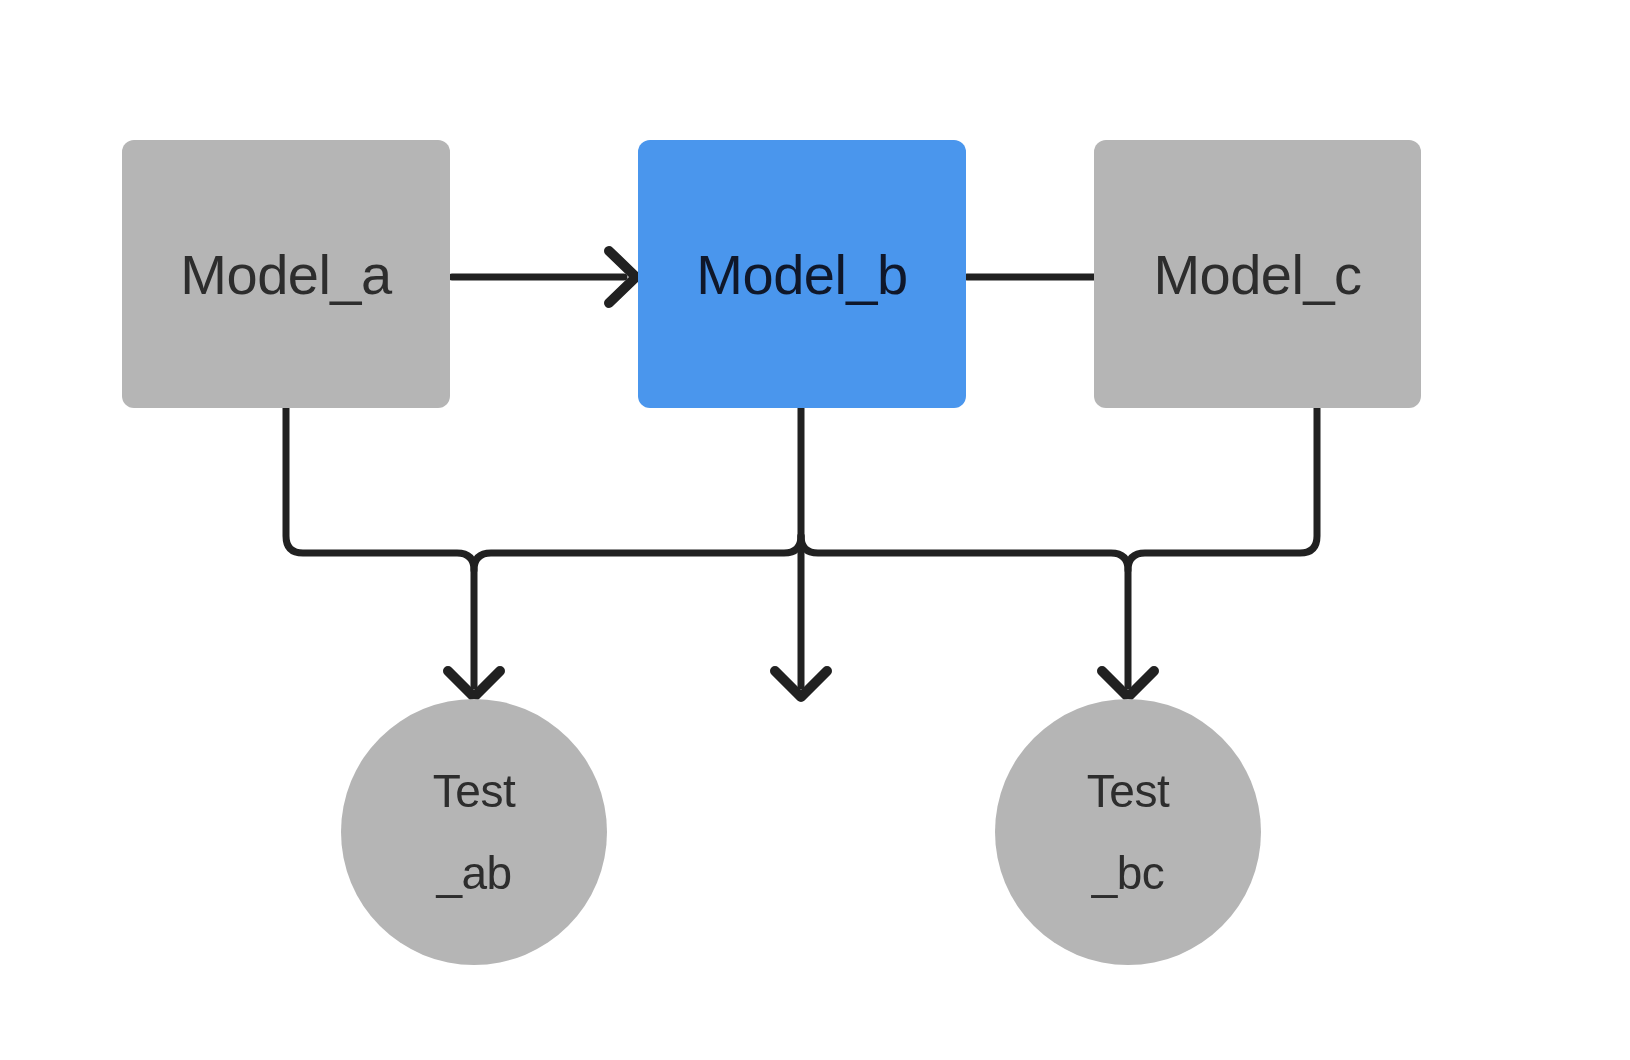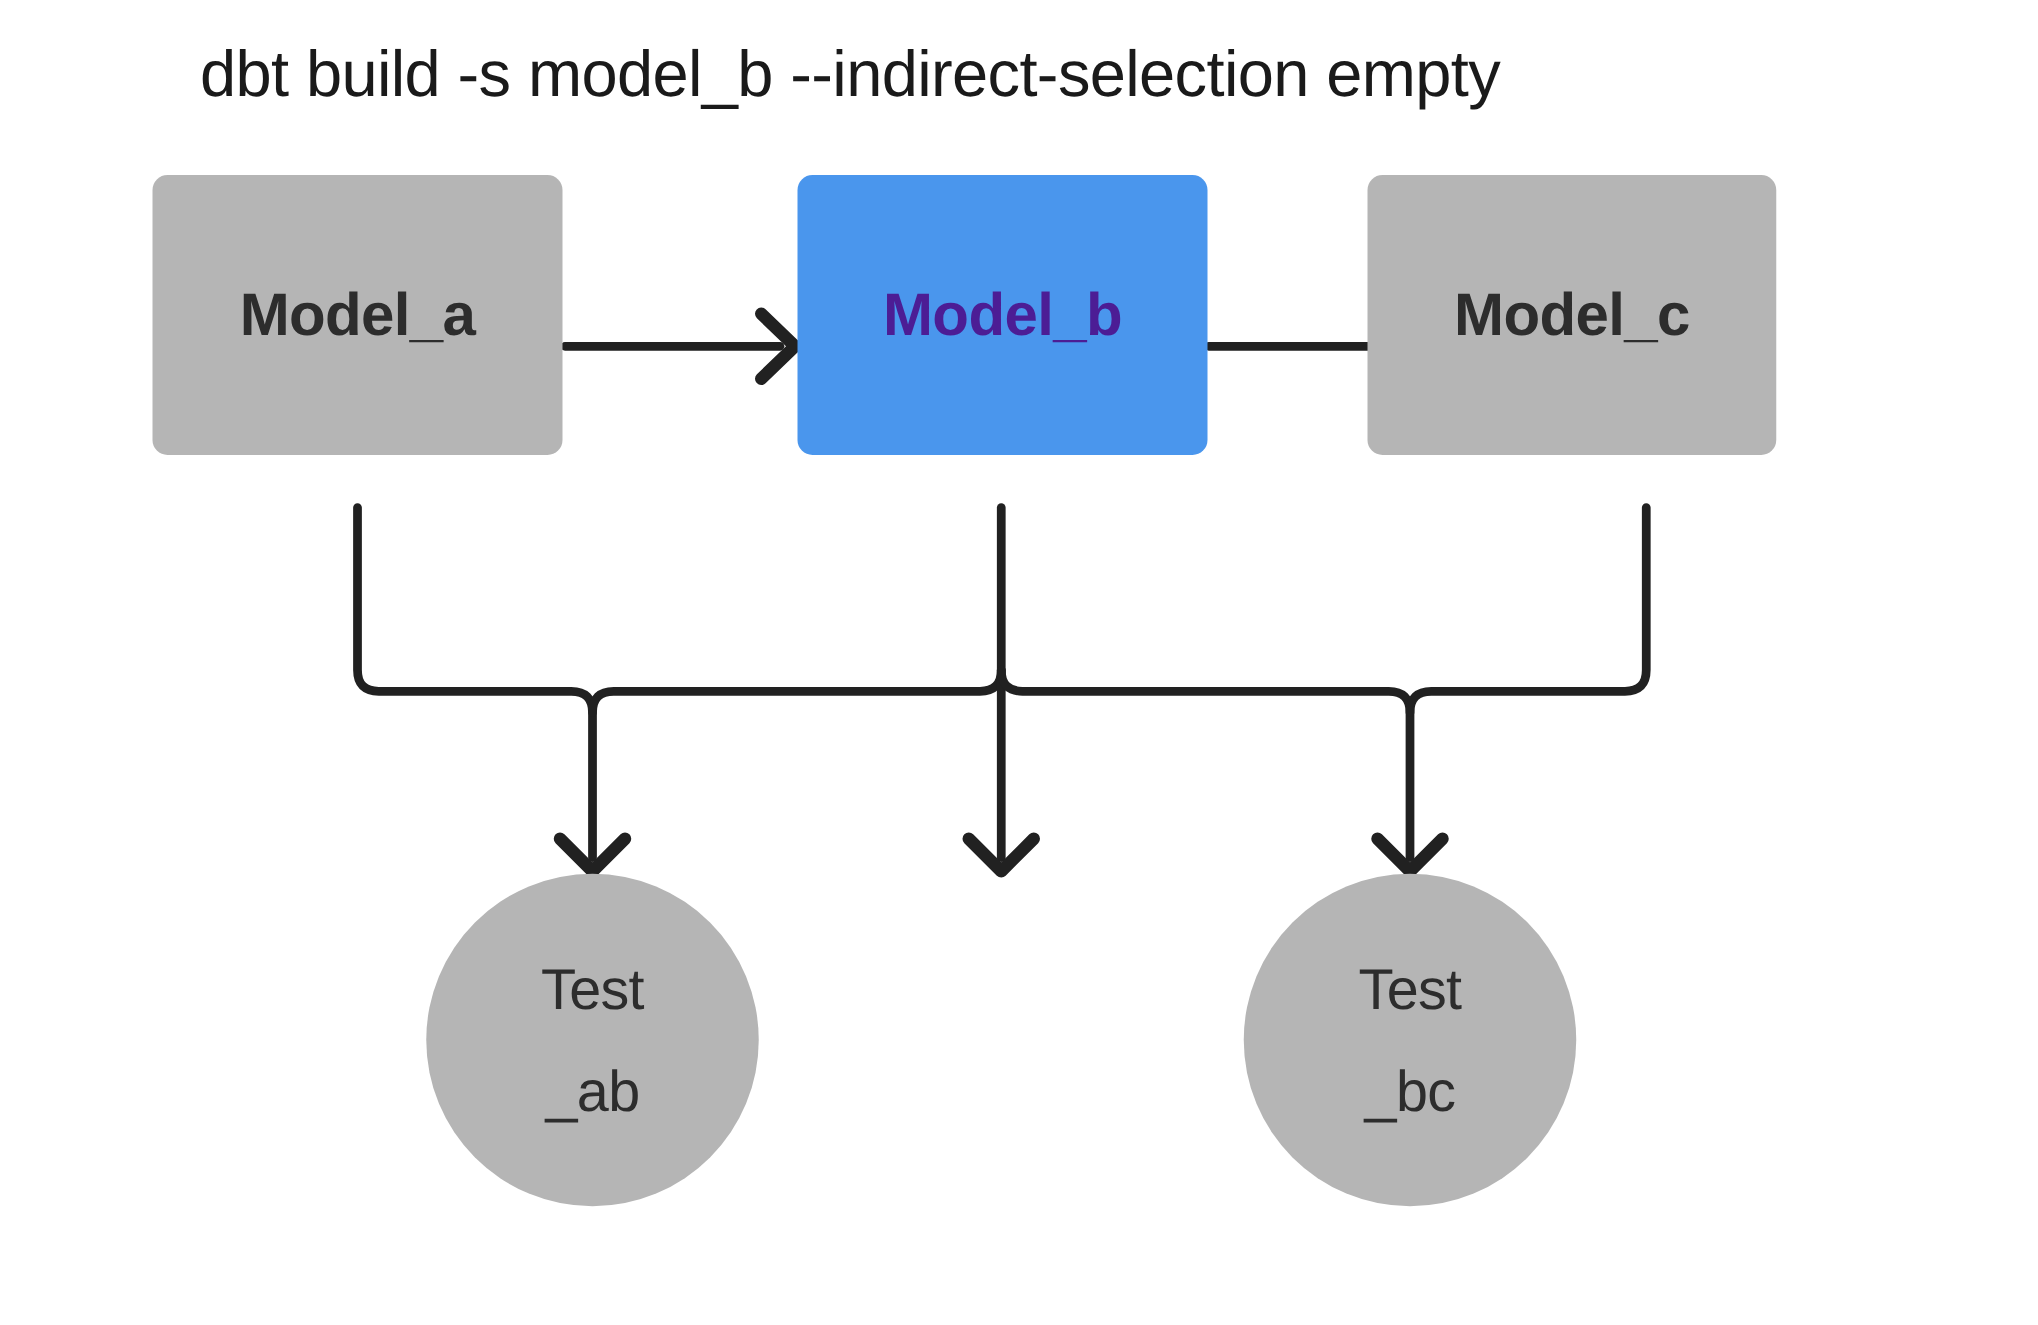--- a/index.html
+++ b/index.html
@@ -29,36 +29,36 @@
     position: absolute;
     left: 0;
     top: 0;
     width: 1630px;
     height: 1060px;
   }
   .model-node {
     position: absolute;
     top: 140px;
     width: 328px;
-    height: 224px;
+    height: 268px;
     border-radius: 12px;
     display: flex;
     align-items: center;
     justify-content: center;
-    font-size: 48px;
-    font-weight: 700;
+    font-size: 56px;
+    font-weight: 400;
     letter-spacing: -0.5px;
   }
   .model-unselected {
     background: #b5b5b5;
     color: #2d2d2d;
   }
   .model-selected {
     background: #4a96ed;
-    color: #4c1d95;
+    color: #0f172a;
   }
   .model-a { left: 122px; }
   .model-b { left: 638px; }
   .model-c { left: 1094px; width: 327px; }
   .test-node {
     position: absolute;
     top: 699px;
     width: 266px;
     height: 266px;
     border-radius: 50%;
@@ -78,21 +78,20 @@
   }
   .test-ab { left: 341px; }
   .test-b  { left: 668px; }
   .test-bc { left: 995px; }
 </style>
 </head>
 <body>
 
 <div class="canvas">
 
-  <div class="title">dbt build -s model_b --indirect-selection empty</div>
 
   <svg class="connector-layer" viewBox="0 0 1630 1060" fill="none" xmlns="http://www.w3.org/2000/svg">
     <g stroke="#212121" stroke-width="7" stroke-linecap="round" stroke-linejoin="round" fill="none">
 
       <path d="M452,277 L624,277"></path>
       <path d="M967,277 L1140,277"></path>
 
       <path d="M286,406 L286,536 Q286,553 303,553 L457,553 Q474,553 474,570 L474,686"></path>
 
       <path d="M801,536 Q801,553 784,553 L491,553 Q474,553 474,570"></path>

